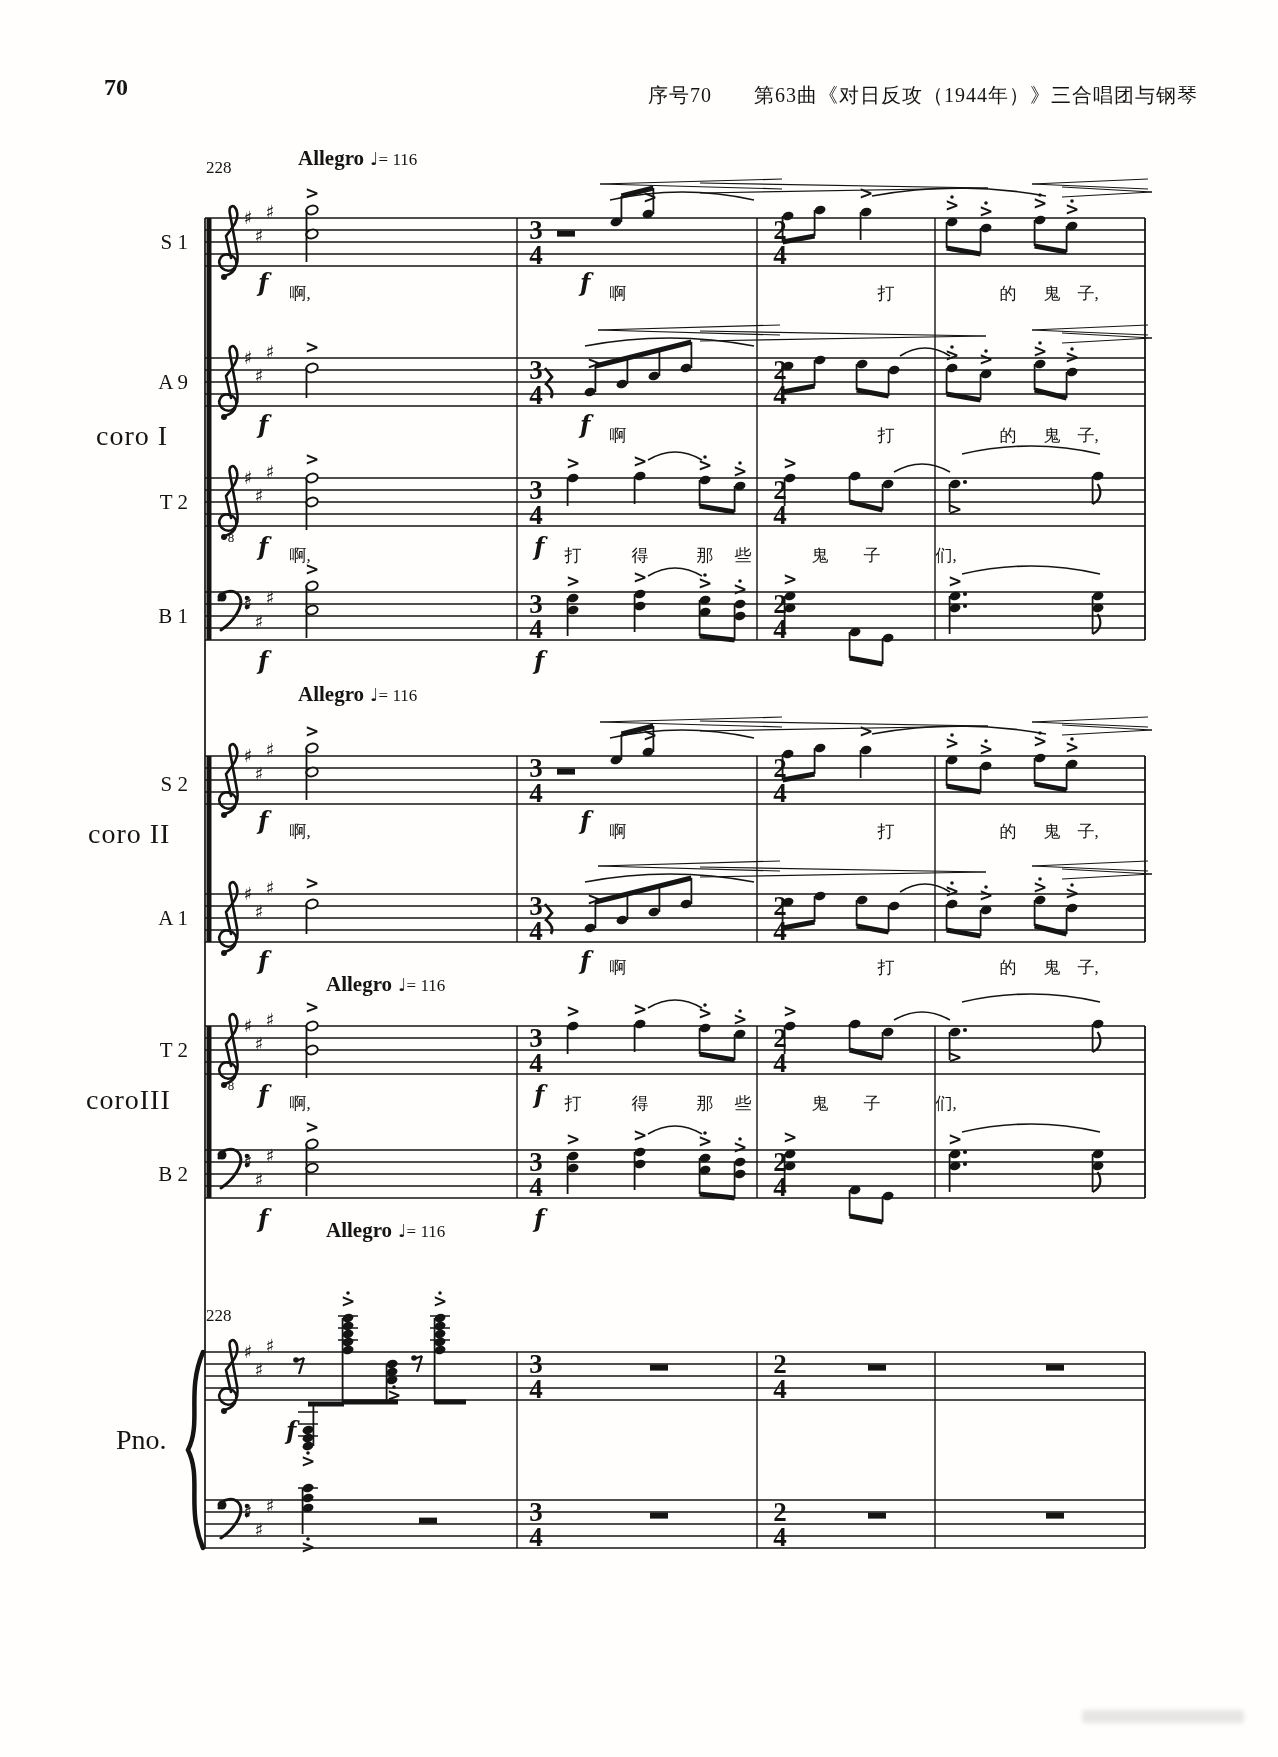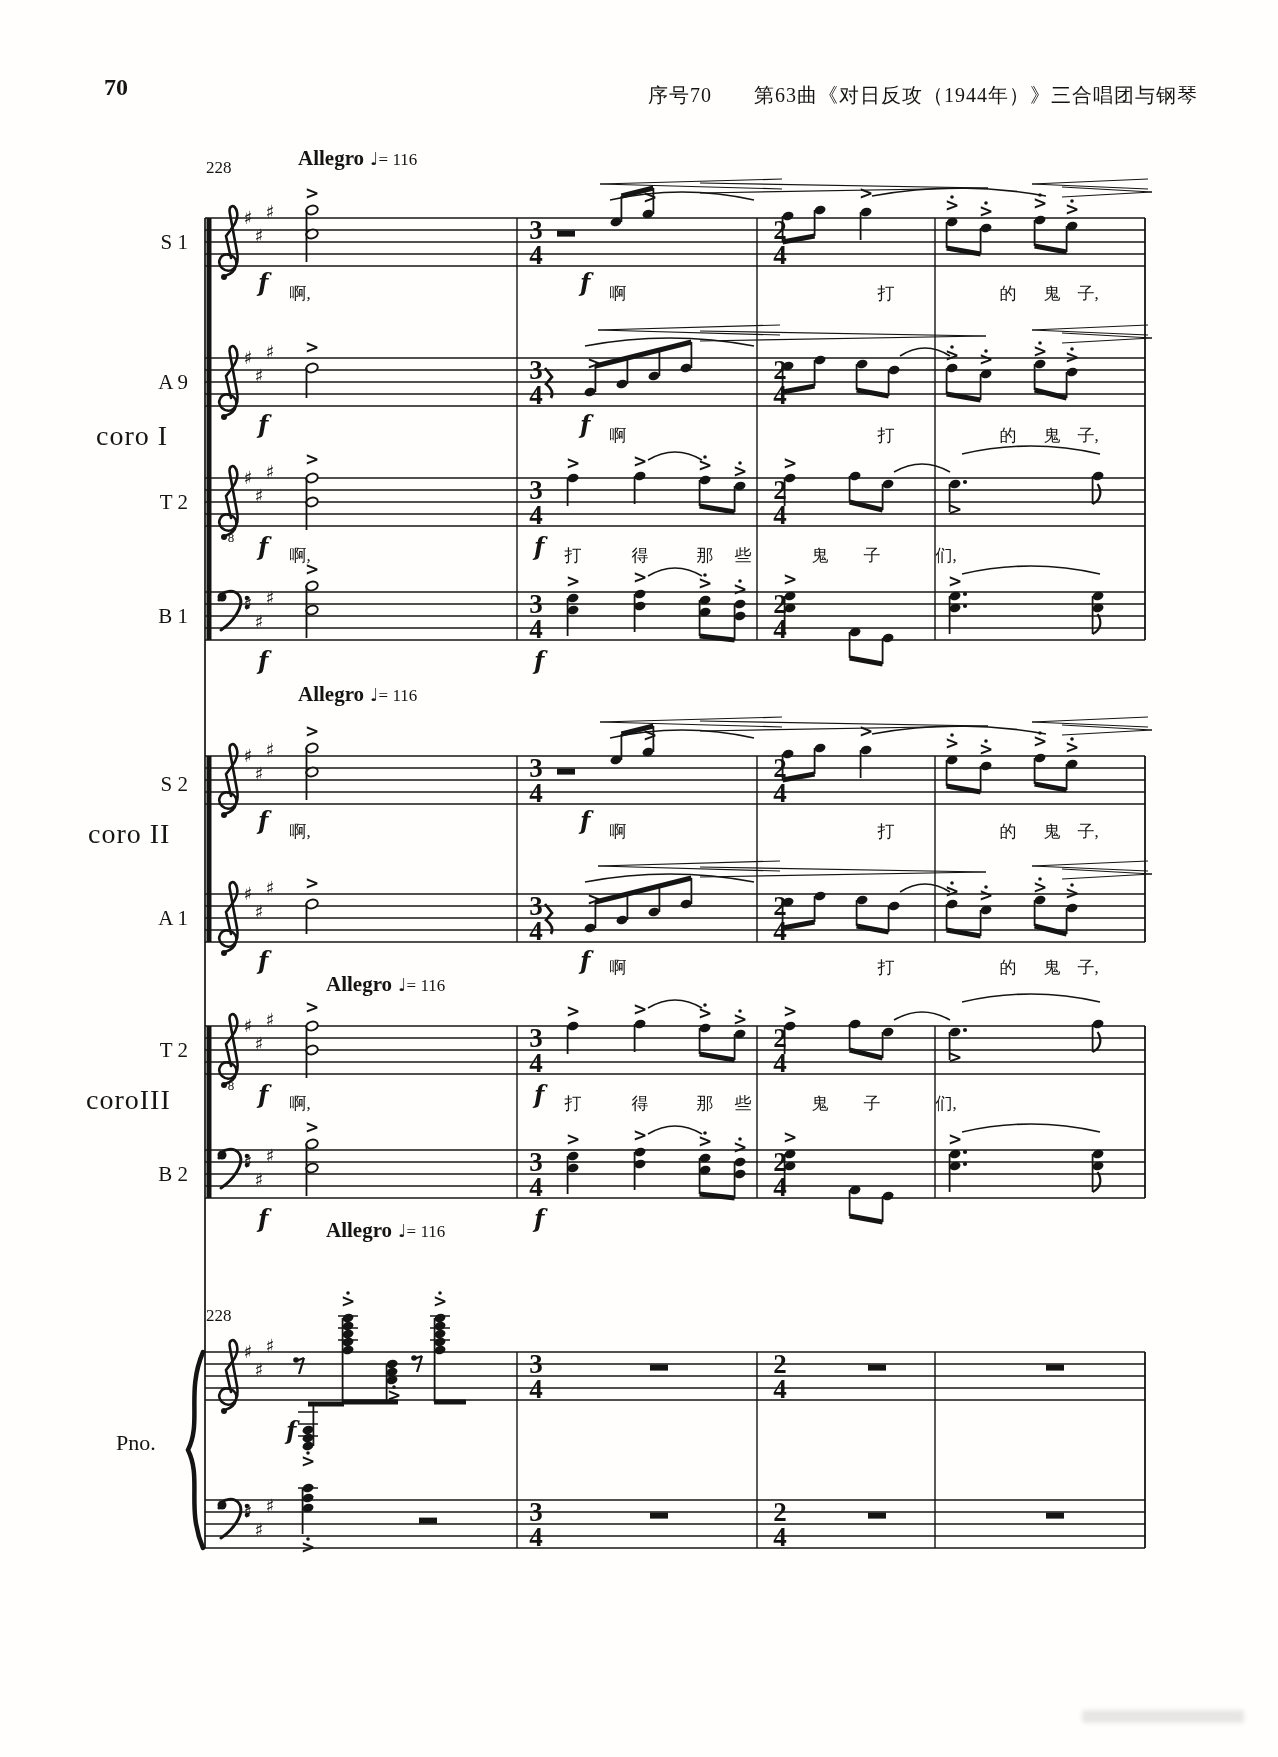--- a/index.html
+++ b/index.html
@@ -4,21 +4,21 @@
 <style>
   html,body{margin:0;padding:0;background:#9a9a9a;}
   .page{position:relative;width:1278px;height:1757px;background:#fffefd;overflow:hidden;
         font-family:"Liberation Serif","DejaVu Serif",serif;color:#141414;margin:0 auto;}
   .pagenum{position:absolute;left:104px;top:74px;font-size:24px;font-weight:bold;}
   .hdr1{position:absolute;top:50px;left:80px;right:80px;text-align:center;font-size:21px;letter-spacing:1px;}
   .hdr2{position:absolute;top:82px;left:80px;right:80px;text-align:right;font-size:20px;letter-spacing:1px;}
   .notation{position:absolute;left:0;top:0;}
   .stafflabel{position:absolute;left:38px;width:150px;text-align:right;font-size:21px;font-family:Liberation Serif, serif;}
   .grouplabel{position:absolute;font-size:28px;font-weight:normal;letter-spacing:1px;}
-  .pnolabel{position:absolute;font-size:22px;margin-top:6px;}
+  .pnolabel{position:absolute;font-size:28px;}
   .lyric{position:absolute;font-size:17px;transform:translateX(-50%);white-space:nowrap;}
   .dyn{position:absolute;font-family:"DejaVu Serif","Liberation Serif",serif;
        font-style:italic;font-weight:bold;font-size:24px;}
   .tempo{position:absolute;white-space:nowrap;}
   .tempo .tw{font-weight:bold;font-size:21px;}
   .tempo .tg{font-family:"DejaVu Sans",sans-serif;font-size:18px;padding-left:6px;}
   .tempo .te{font-size:17px;}
   .mnum{position:absolute;font-size:17px;}
   .frac{position:absolute;font-style:italic;font-size:16px;}
   .ftr{position:absolute;top:1556px;left:212px;right:0;text-align:center;

